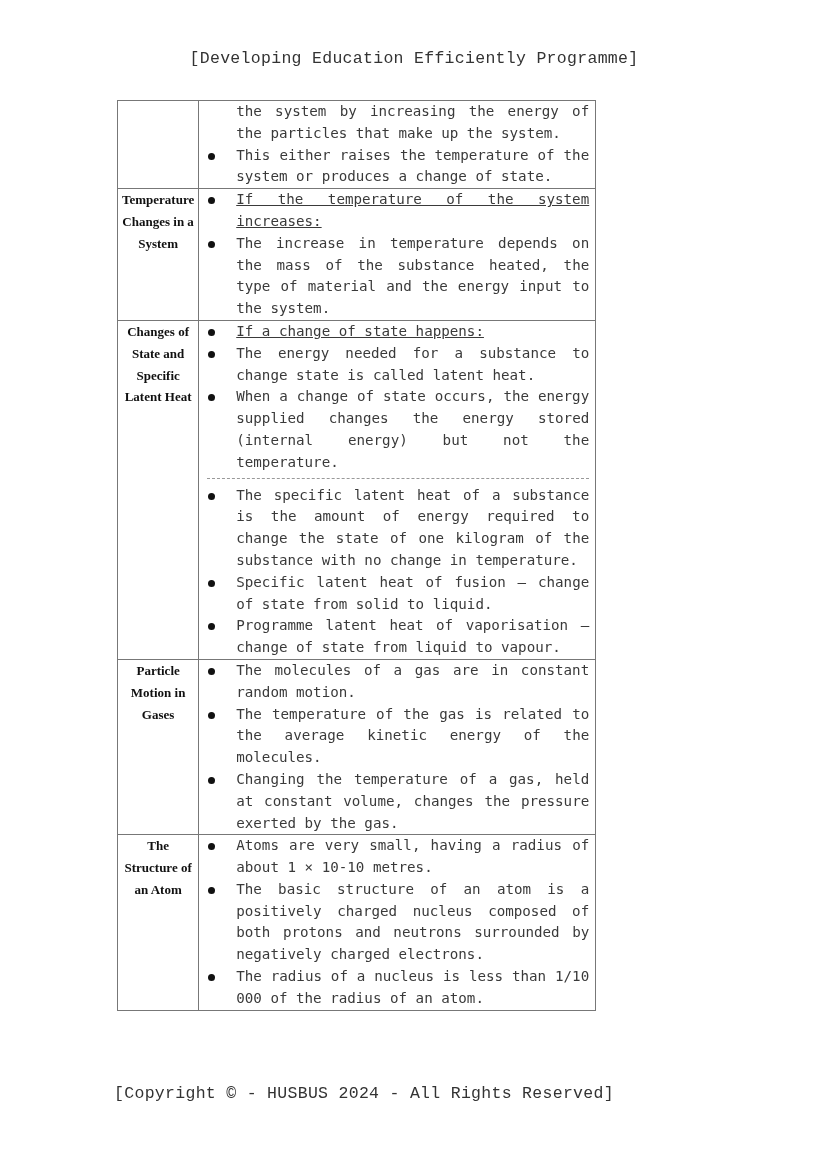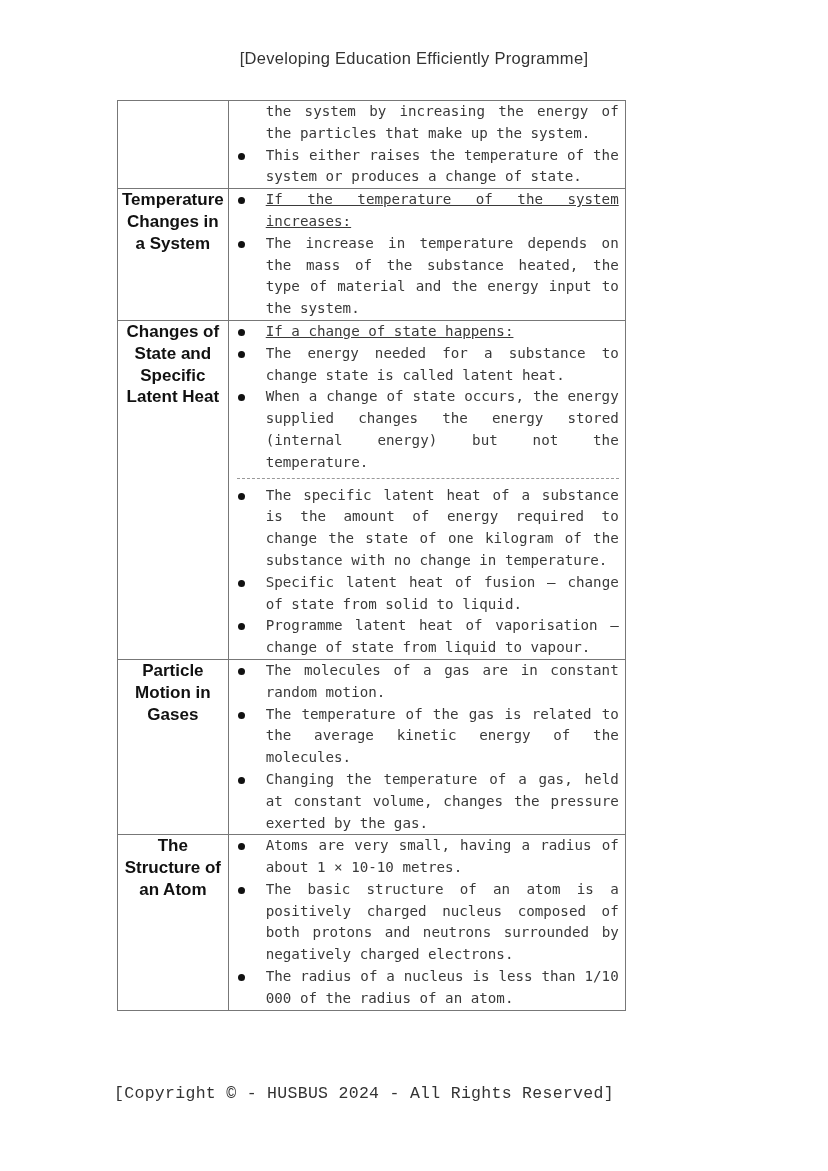--- a/index.html
+++ b/index.html
@@ -1,36 +1,36 @@
 <!DOCTYPE html>
 <html><head>
   <meta charset="utf-8">
   <style>
     html, body { margin: 0; padding: 0; background: #ffffff; }
     body { width: 828px; height: 1171px; position: relative; overflow: hidden; color: #222; }
     .header {
       position: absolute; top: 49px; left: 0; width: 828px; text-align: center;
-      font-family: Liberation Sans, sans-serif;
+      font-family: Liberation Mono, monospace;
       font-size: 16.5px; color: #333; letter-spacing: 0.3px;
     }
     .footer {
       position: absolute; top: 1084px; left: 0; width: 728px; text-align: center;
       font-family: "Liberation Mono", "DejaVu Sans Mono", monospace;
       font-size: 16.5px; color: #333; letter-spacing: 0.3px;
     }
     table.notes {
       position: absolute; top: 100px; left: 117px; width: 479px;
       border-collapse: collapse;
       font-family: "DejaVu Sans Mono", "Liberation Mono", monospace;
       font-size: 14.2px; line-height: 21.8px; color: #3a3a3a;
     }
     table.notes td { border: 1.5px solid #777; vertical-align: top; padding: 0; }
     td.topic {
       width: 176px; text-align: center; font-weight: bold; color: #111;
-      font-family: Liberation Sans, sans-serif; font-size: 17px;
+      font-family: Liberation Serif, serif; font-size: 13px;
       padding: 0 4px !important;
     }
     td.content { padding: 0 6px 0 0 !important; }
     ul.bullets { list-style: none; margin: 0; padding: 0; }
     ul.bullets li { position: relative; padding-left: 37px; text-align: justify; }
     ul.bullets li.cont { }
     .bullet {
       position: absolute; left: 9px; top: 8px; width: 7px; height: 7px;
       border-radius: 50%; background: #111;
     }

